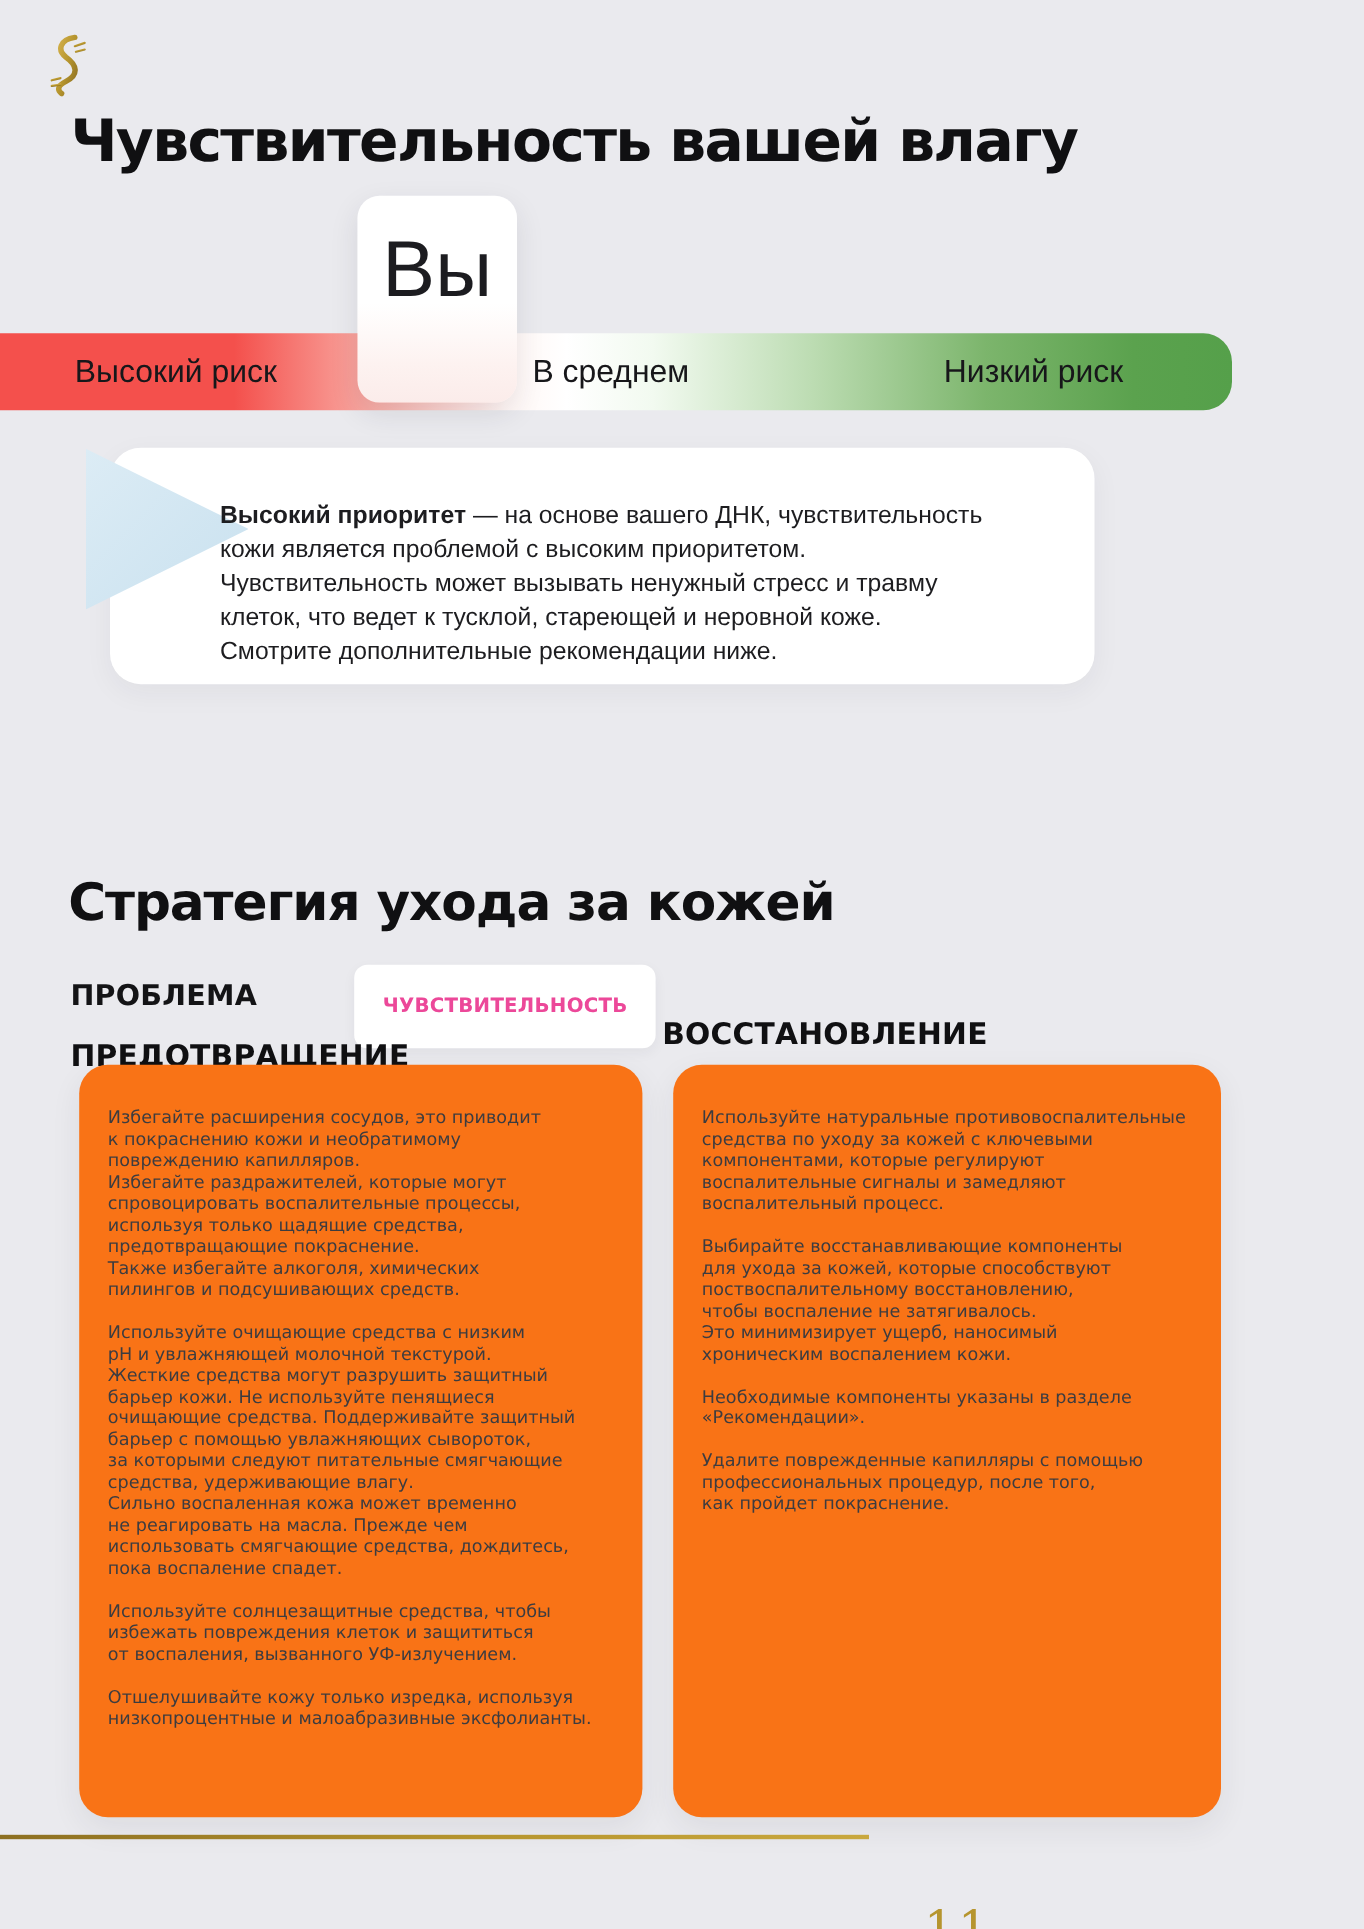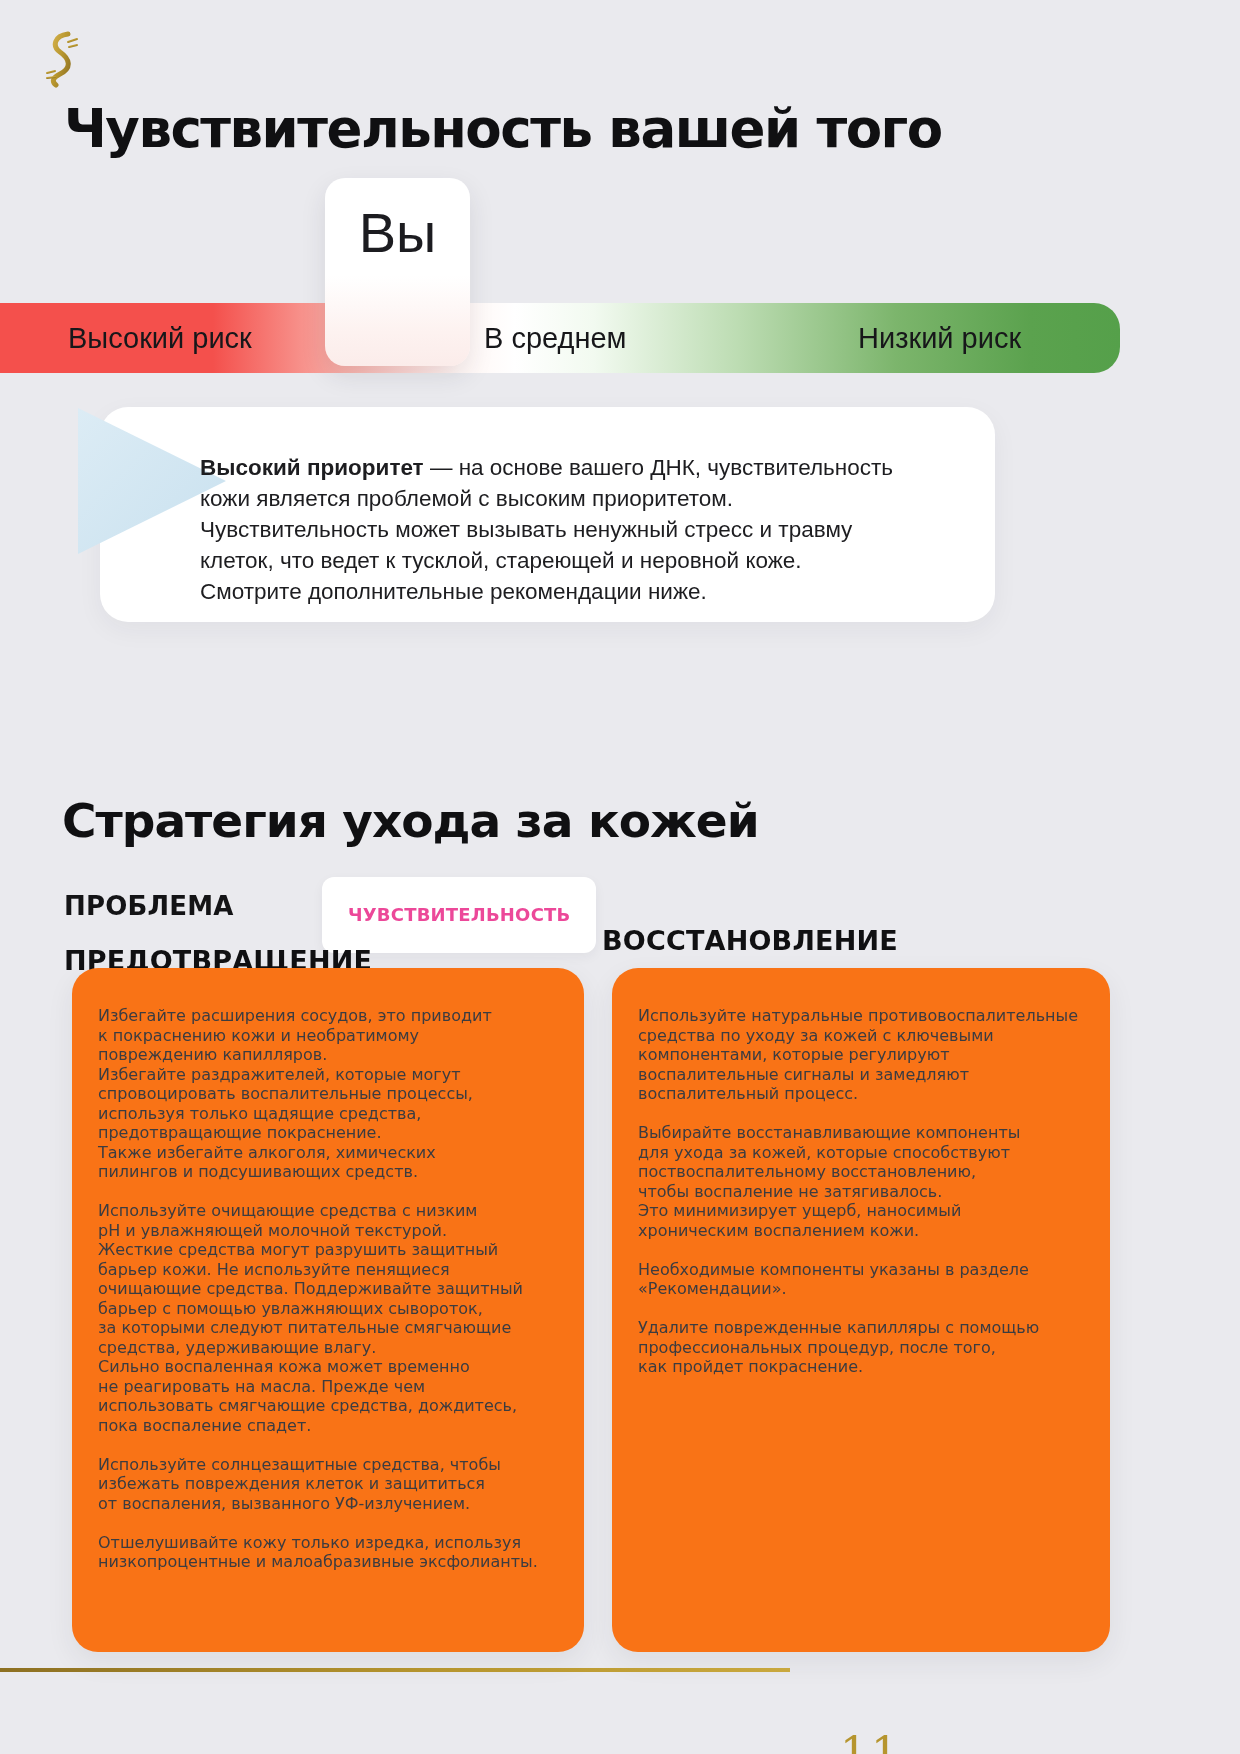--- a/index.html
+++ b/index.html
@@ -27,22 +27,22 @@
   .risk-label.mid{left:484px;}
   .risk-label.low{left:858px;}
   .you-marker{
     position:absolute;left:325px;top:178px;width:145px;height:188px;z-index:2;
     border-radius:20px;
     background:linear-gradient(180deg,#ffffff 0%,#ffffff 52%,#fdf2f0 82%,#fbecea 100%);
     box-shadow:0 10px 26px rgba(40,40,60,0.10);
     text-align:center;
   }
   .you-marker span{
-    display:inline-block;margin-top:16px;
-    font-size:56px;line-height:78px;font-weight:400;color:#1c1c20;
+    display:inline-block;margin-top:28px;
+    font-size:72px;line-height:78px;font-weight:400;color:#1c1c20;
   }
 
   
   .callout-box{
     position:absolute;left:100px;top:407px;width:895px;height:215px;
     background:#ffffff;border-radius:28px;z-index:1;
     box-shadow:0 8px 26px rgba(40,40,60,0.05);
   }
   .callout-arrow{
     position:absolute;left:78px;top:408px;width:148px;height:146px;z-index:2;
@@ -123,21 +123,21 @@
       <path d="M24 4 C10 6 8 16 16 22 C26 29 28 38 16 44 C8 48 8 52 12 55" fill="none" stroke="url(#gold)" stroke-width="5" stroke-linecap="round"></path>
       <g stroke="url(#gold)" stroke-width="2" stroke-linecap="round">
         <line x1="24" y1="12" x2="33" y2="9"></line>
         <line x1="25" y1="17" x2="33" y2="15"></line>
         <line x1="3" y1="43" x2="11" y2="41"></line>
         <line x1="3" y1="48" x2="11" y2="47"></line>
       </g>
     </svg>
   </div>
 
-  <div class="main-title">Чувствительность вашей того</div>
+  <div class="main-title">Чувствительность вашей влагу</div>
 
   <div class="risk-bar">
     <div class="risk-label high">Высокий риск</div>
     <div class="risk-label mid">В среднем</div>
     <div class="risk-label low">Низкий риск</div>
   </div>
   <div class="you-marker">
     <span>Вы</span>
   </div>
 

